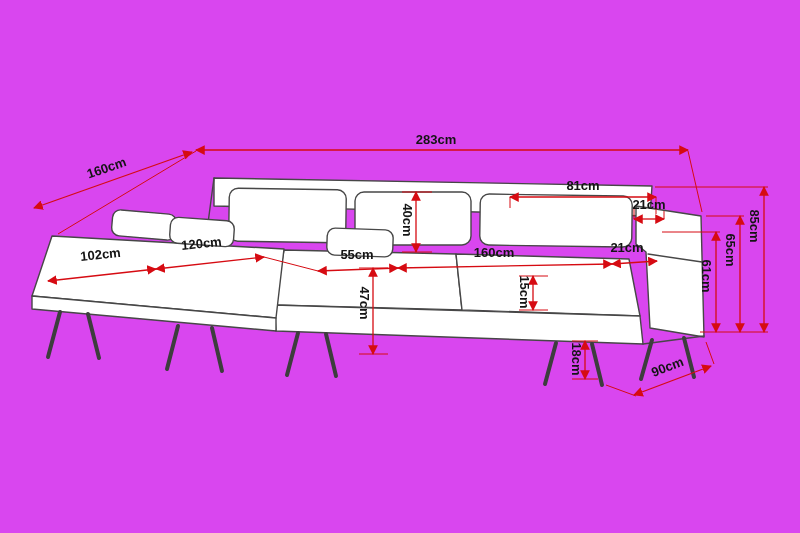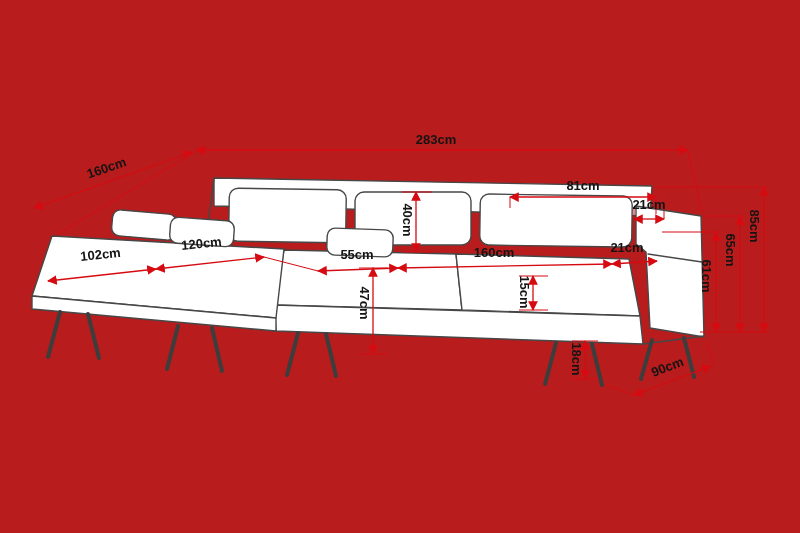--- a/index.html
+++ b/index.html
@@ -1,17 +1,17 @@
 <!DOCTYPE html>
 <html><head>
 <meta charset="utf-8">
 <style>
   html,body{margin:0;padding:0;background:#ffffff;}
   body{display:flex;justify-content:center;align-items:flex-start;font-family:"Liberation Sans",sans-serif;}
-  .frame{position:relative;width:800px;height:533px;background:#b91c1c;overflow:hidden;}
+  .frame{position:relative;width:800px;height:533px;background:#d946ef;overflow:hidden;}
   svg{display:block;}
   .sofa{stroke:#474747;stroke-width:1.4;fill:#ffffff;stroke-linejoin:round;}
   .sofa-line{stroke:#474747;stroke-width:1.4;fill:none;stroke-linecap:round;}
   .leg{stroke:#3d3d3d;stroke-width:4;stroke-linecap:round;}
   .dim{stroke:#d60b12;stroke-width:1.3;fill:none;}
   .ext{stroke:#d60b12;stroke-width:1;fill:none;}
   .lbl{font:700 13px "Liberation Sans",sans-serif;fill:#141414;}
 </style>
 </head>
 <body>

